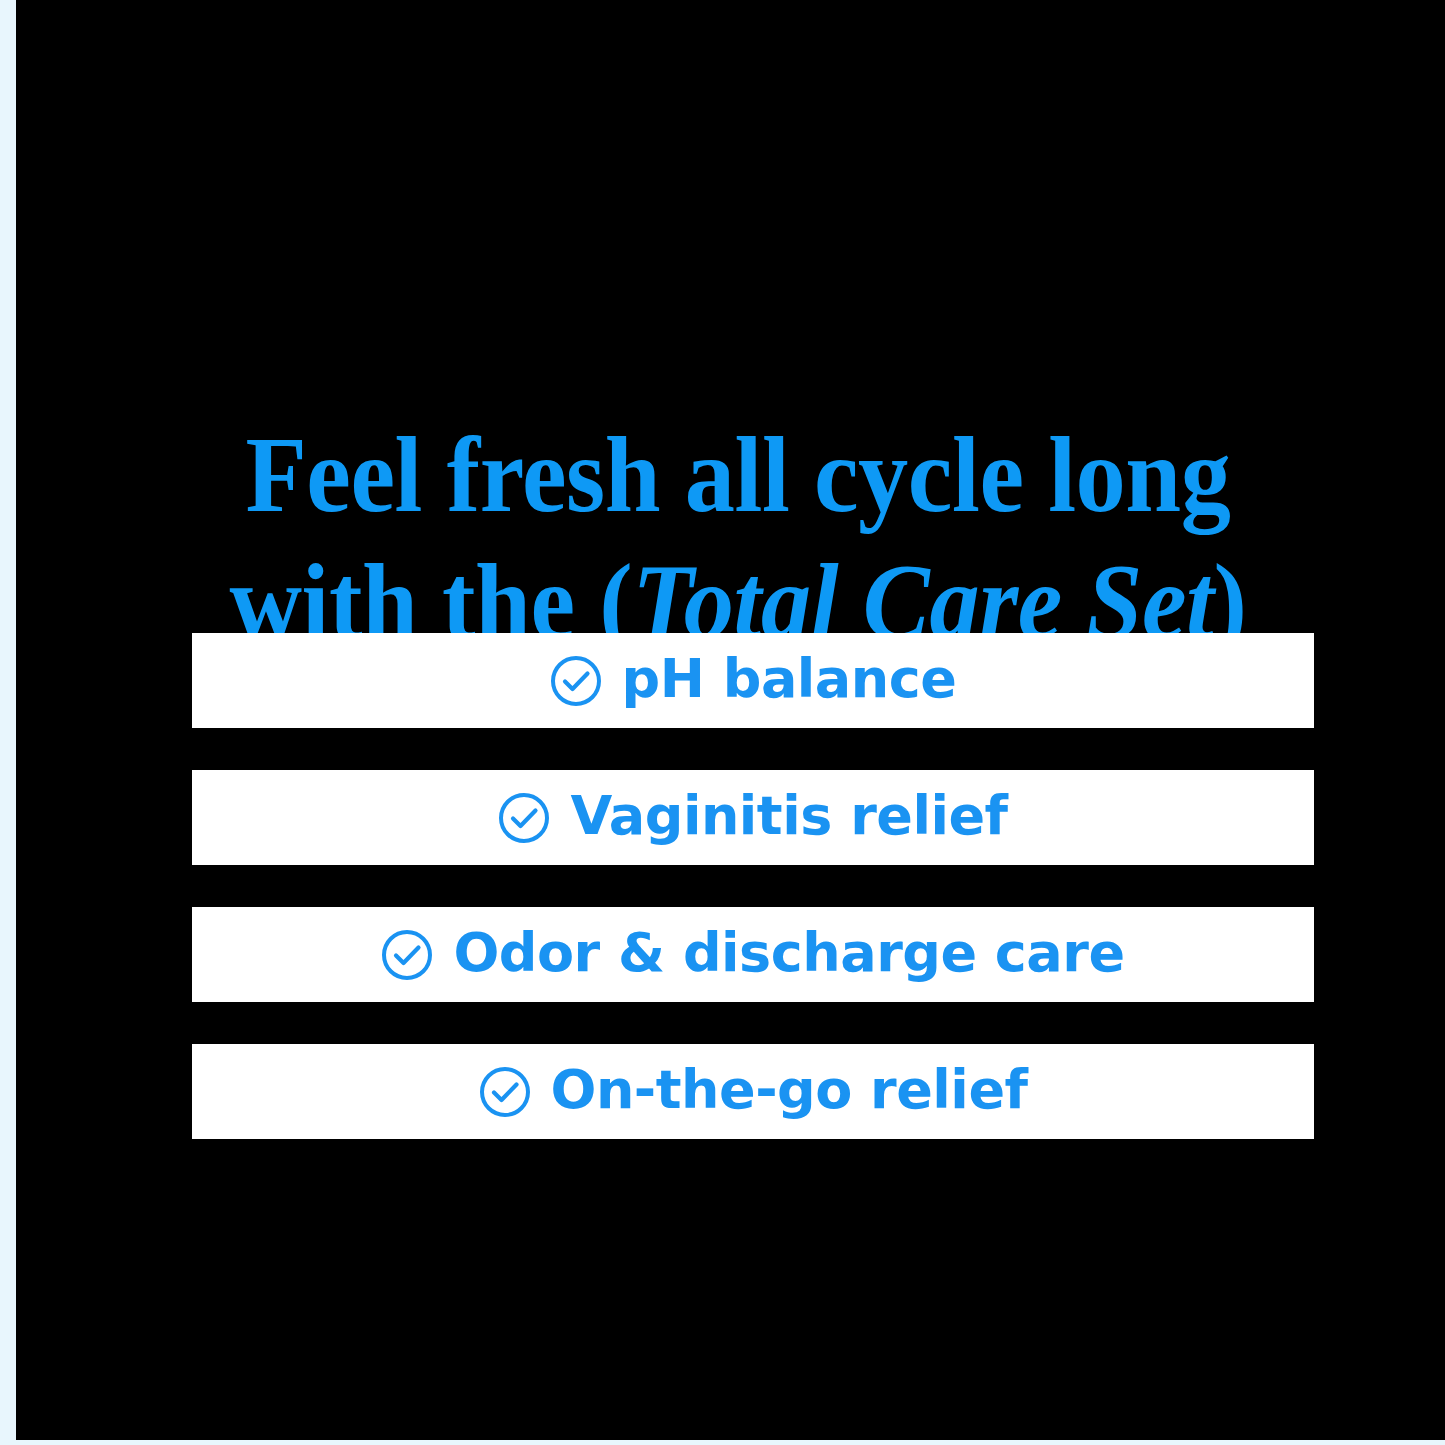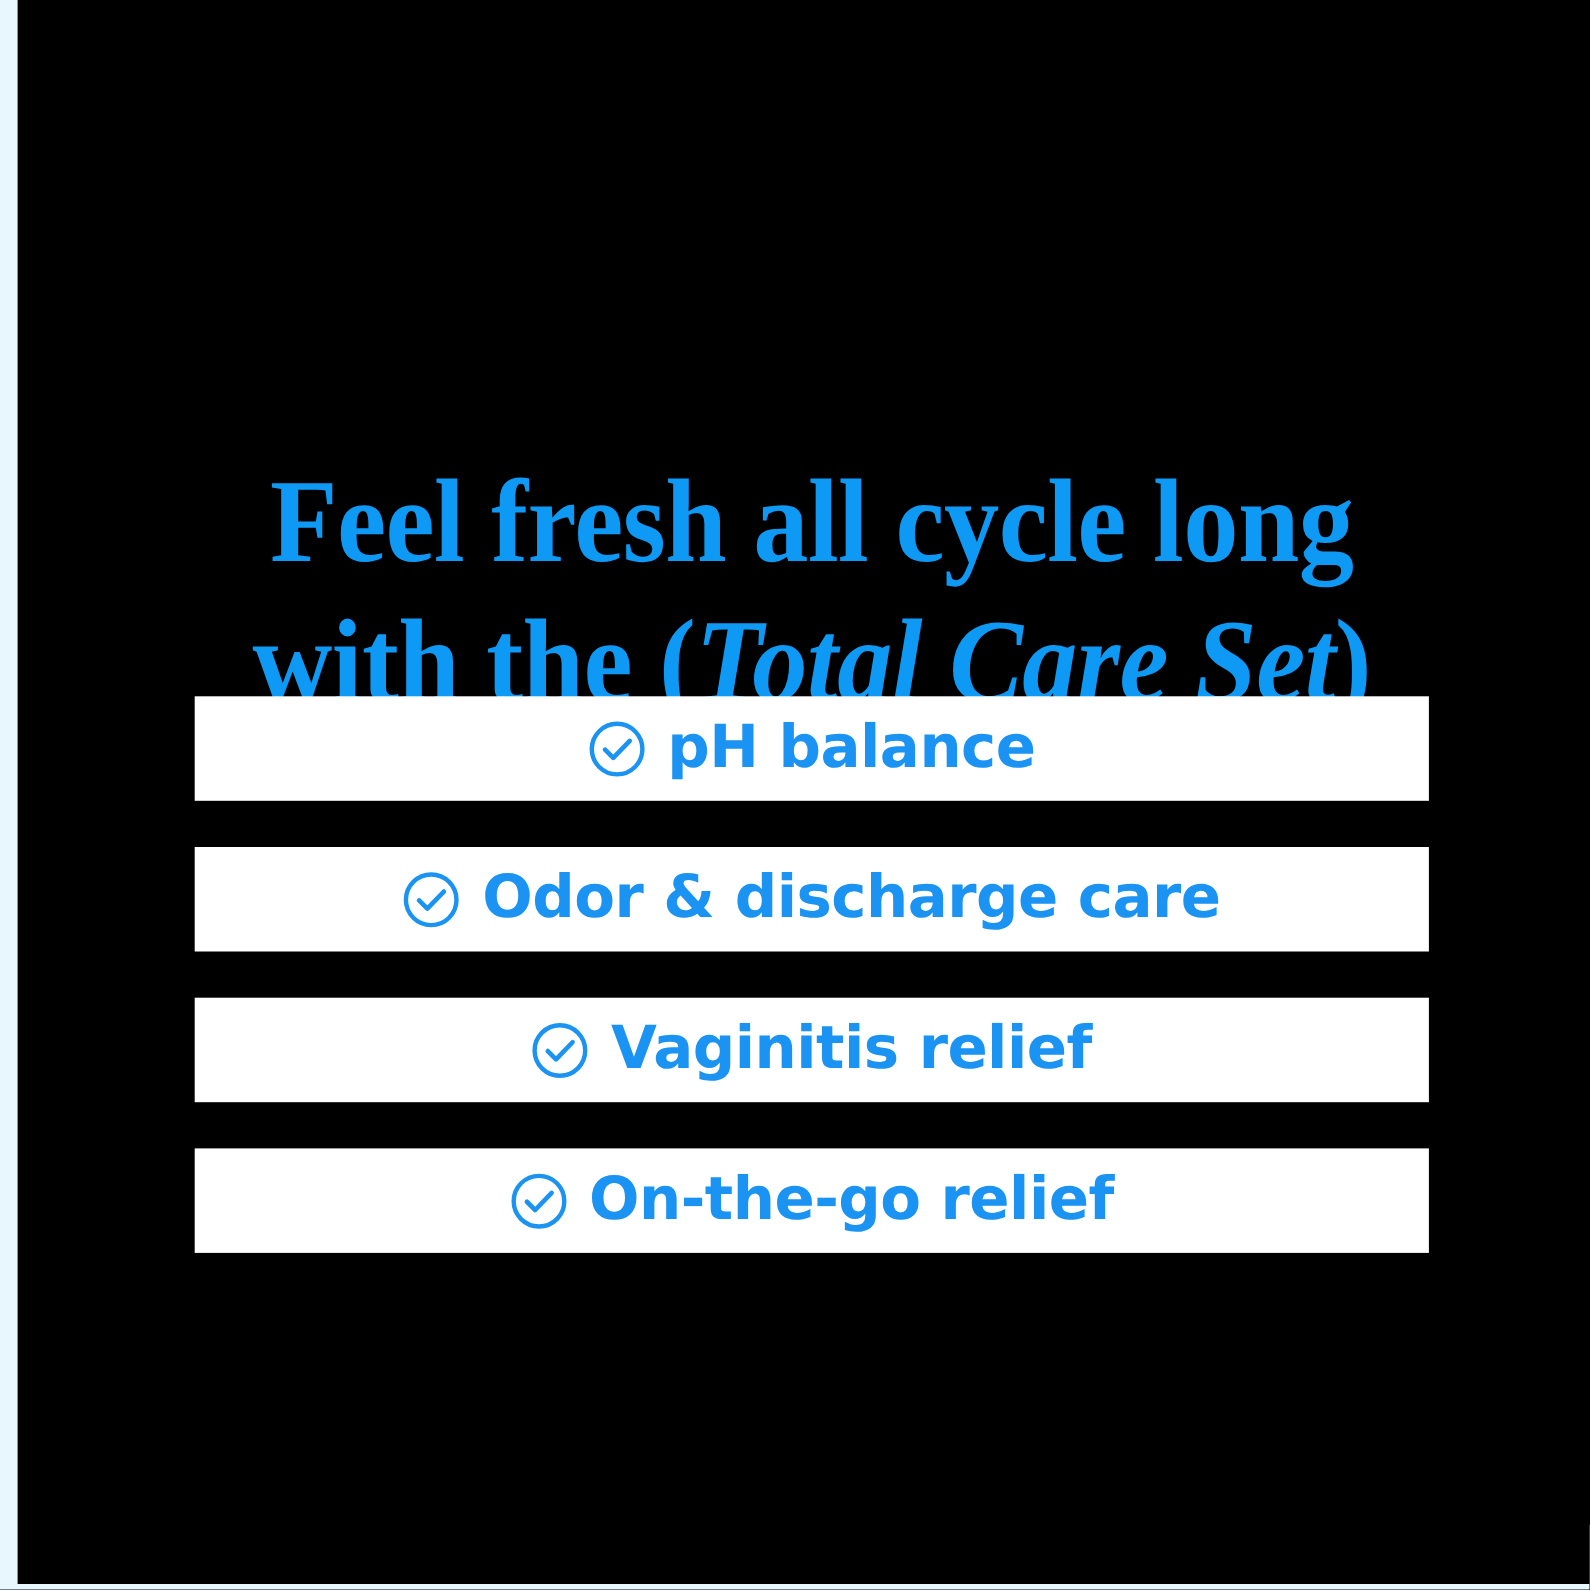--- a/index.html
+++ b/index.html
@@ -44,21 +44,21 @@
 
   .headline .line { display: block; }
 
   .headline .emphasis {
     font-style: italic;
   }
 
   
   .benefits {
     position: absolute;
-    left: 161px;
+    left: 176px;
     top: 633px;
     width: 1122px;
     display: flex;
     flex-direction: column;
     gap: 42px;
   }
 
   .benefit-row {
     height: 95px;
     background: #ffffff;
@@ -104,29 +104,29 @@
         <path d="M15 26.5 L22.5 34 L37.5 18.5" fill="none" stroke="#1a93f2" stroke-width="4.2" stroke-linecap="round" stroke-linejoin="round"></path>
       </svg>
       <span class="benefit-label">pH balance</span>
     </div>
 
     <div class="benefit-row">
       <svg class="check-icon" viewBox="0 0 52 52" aria-hidden="true">
         <circle cx="26" cy="26" r="23" fill="none" stroke="#1a93f2" stroke-width="4"></circle>
         <path d="M15 26.5 L22.5 34 L37.5 18.5" fill="none" stroke="#1a93f2" stroke-width="4.2" stroke-linecap="round" stroke-linejoin="round"></path>
       </svg>
-      <span class="benefit-label">Odor &amp; discharge care</span>
+      <span class="benefit-label">Vaginitis relief</span>
     </div>
 
     <div class="benefit-row">
       <svg class="check-icon" viewBox="0 0 52 52" aria-hidden="true">
         <circle cx="26" cy="26" r="23" fill="none" stroke="#1a93f2" stroke-width="4"></circle>
         <path d="M15 26.5 L22.5 34 L37.5 18.5" fill="none" stroke="#1a93f2" stroke-width="4.2" stroke-linecap="round" stroke-linejoin="round"></path>
       </svg>
-      <span class="benefit-label">Vaginitis relief</span>
+      <span class="benefit-label">Odor &amp; discharge care</span>
     </div>
 
     <div class="benefit-row">
       <svg class="check-icon" viewBox="0 0 52 52" aria-hidden="true">
         <circle cx="26" cy="26" r="23" fill="none" stroke="#1a93f2" stroke-width="4"></circle>
         <path d="M15 26.5 L22.5 34 L37.5 18.5" fill="none" stroke="#1a93f2" stroke-width="4.2" stroke-linecap="round" stroke-linejoin="round"></path>
       </svg>
       <span class="benefit-label">On-the-go relief</span>
     </div>
 

